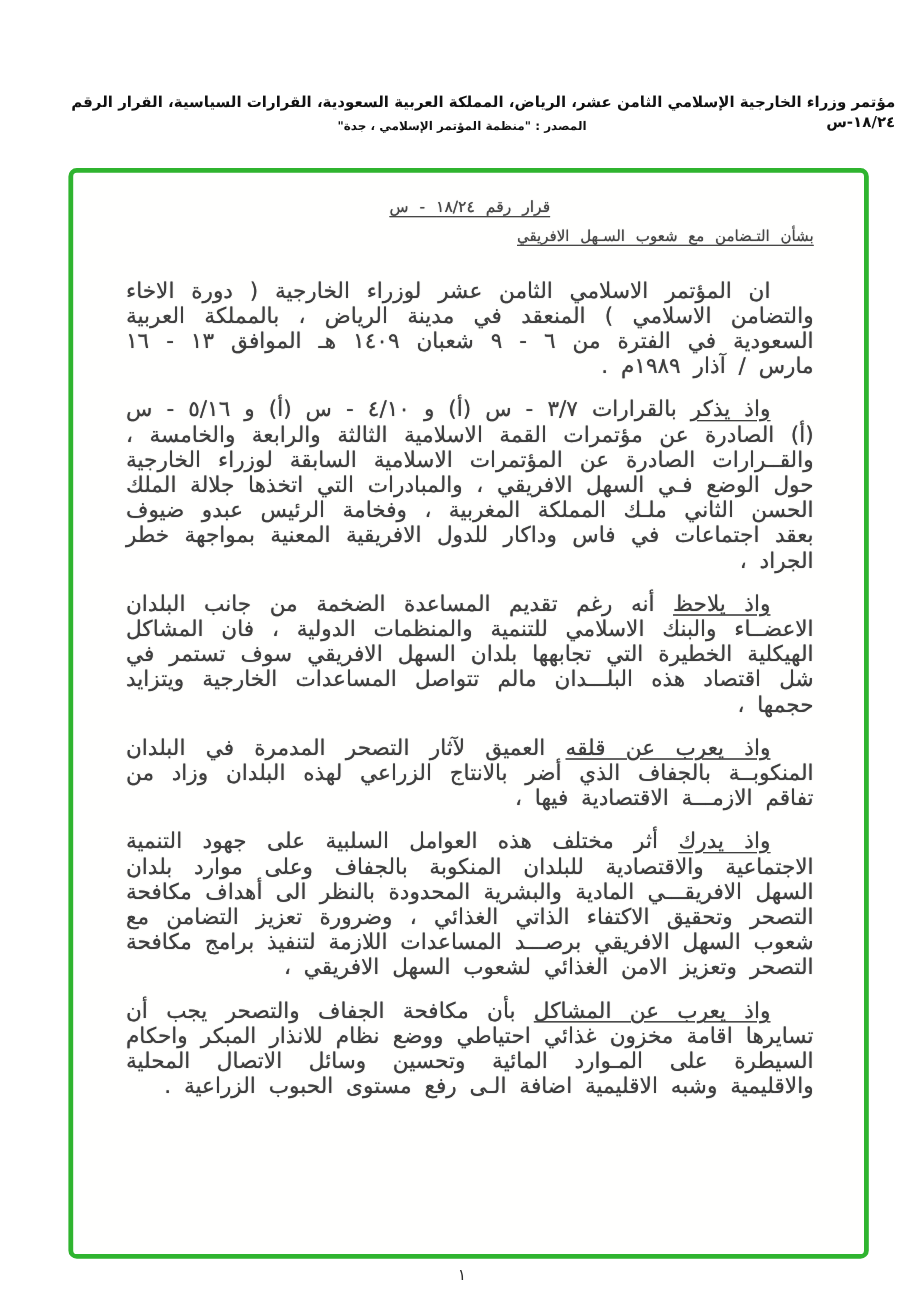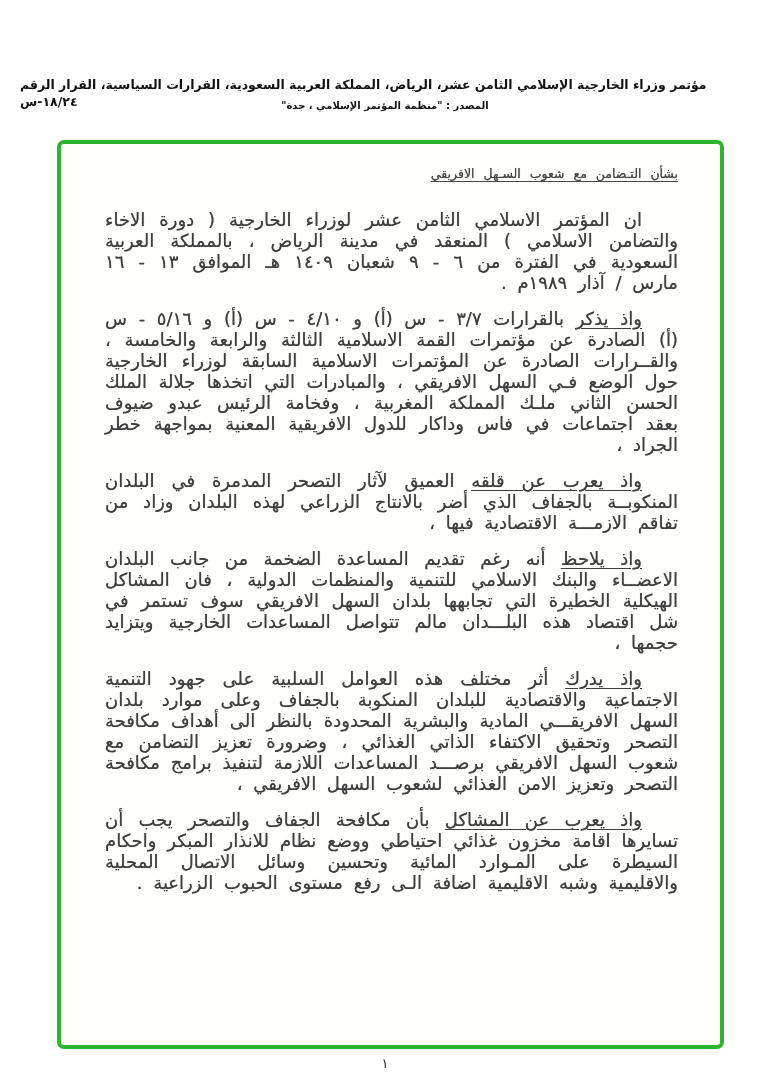--- a/index.html
+++ b/index.html
@@ -6,21 +6,21 @@
   body {
     width: 770px; height: 1086px;
     background: #ffffff;
     font-family: "DejaVu Sans", sans-serif;
     direction: rtl;
     position: relative;
     overflow: hidden;
   }
   .page-header {
     position: absolute; top: 76px; right: 24px; left: 20px;
-    text-align: left;
+    text-align: right;
     font-size: 12.5px; font-weight: bold; color: #121212;
     line-height: 17px;
   }
   .source-line {
     position: absolute; top: 100px; right: 0; left: 0;
     text-align: center;
     font-size: 10px; font-weight: bold; color: #121212;
   }
   .doc-frame {
     position: absolute; top: 140px; left: 57px;
@@ -74,28 +74,29 @@
 </head>
 <body>
 
 <div class="page-header">مؤتمر وزراء الخارجية الإسلامي الثامن عشر، الرياض، المملكة العربية السعودية، القرارات السياسية، القرار الرقم ١٨/٢٤-س</div>
 
 <div class="source-line">المصدر :  "منظمة المؤتمر الإسلامي ، جدة"</div>
 
 <div class="doc-frame">
   <div class="doc-inner">
 
+    <p class="doc-title">قرار رقم ١٨/٢٤ - س</p>
 
     <p class="doc-subtitle">بشأن التـضامن مع شعوب السـهل الافريقي</p>
 
     <div class="doc-body">
       <p class="para"><span class="lead"></span><span>ان المؤتمر الاسلامي الثامن عشر لوزراء الخارجية ( دورة الاخاء والتضامن الاسلامي ) المنعقد في مدينة الرياض ، بالمملكة العربية السعودية في الفترة من ٦ - ٩ شعبان ١٤٠٩ هـ الموافق ١٣ - ١٦ مارس / آذار ١٩٨٩م .</span></p>
       <p class="para"><span class="lead">واذ يذكر</span><span> بالقرارات ٣/٧ - س (أ) و ٤/١٠ - س (أ) و ٥/١٦ - س (أ) الصادرة عن مؤتمرات القمة الاسلامية الثالثة والرابعة والخامسة ، والقــرارات الصادرة عن المؤتمرات الاسلامية السابقة لوزراء الخارجية حول الوضع فـي السهل الافريقي ، والمبادرات التي اتخذها جلالة الملك الحسن الثاني ملـك المملكة المغربية ، وفخامة الرئيس عبدو ضيوف بعقد اجتماعات في فاس وداكار للدول الافريقية المعنية بمواجهة خطر الجراد ،</span></p>
+      <p class="para"><span class="lead">واذ يلاحظ</span><span> أنه رغم تقديم المساعدة الضخمة من جانب البلدان الاعضــاء والبنك الاسلامي للتنمية والمنظمات الدولية ، فان المشاكل الهيكلية الخطيرة التي تجابهها بلدان السهل الافريقي سوف تستمر في شل اقتصاد هذه البلـــدان مالم تتواصل المساعدات الخارجية ويتزايد حجمها ،</span></p>
       <p class="para"><span class="lead">واذ يعرب عن قلقه</span><span> العميق لآثار التصحر المدمرة في البلدان المنكوبــة بالجفاف الذي أضر بالانتاج الزراعي لهذه البلدان وزاد من تفاقم الازمـــة الاقتصادية فيها ،</span></p>
-      <p class="para"><span class="lead">واذ يلاحظ</span><span> أنه رغم تقديم المساعدة الضخمة من جانب البلدان الاعضــاء والبنك الاسلامي للتنمية والمنظمات الدولية ، فان المشاكل الهيكلية الخطيرة التي تجابهها بلدان السهل الافريقي سوف تستمر في شل اقتصاد هذه البلـــدان مالم تتواصل المساعدات الخارجية ويتزايد حجمها ،</span></p>
       <p class="para"><span class="lead">واذ يدرك</span><span> أثر مختلف هذه العوامل السلبية على جهود التنمية الاجتماعية والاقتصادية للبلدان المنكوبة بالجفاف وعلى موارد بلدان السهل الافريقـــي المادية والبشرية المحدودة بالنظر الى أهداف مكافحة التصحر وتحقيق الاكتفاء الذاتي الغذائي ، وضرورة تعزيز التضامن مع شعوب السهل الافريقي برصـــد المساعدات اللازمة لتنفيذ برامج مكافحة التصحر وتعزيز الامن الغذائي لشعوب السهل الافريقي ،</span></p>
       <p class="para"><span class="lead">واذ يعرب عن المشاكل</span><span> بأن مكافحة الجفاف والتصحر يجب أن تسايرها اقامة مخزون غذائي احتياطي ووضع نظام للانذار المبكر واحكام السيطرة على المـوارد المائية وتحسين وسائل الاتصال المحلية والاقليمية وشبه الاقليمية اضافة الـى رفع مستوى الحبوب الزراعية .</span></p>
     </div>
 
   </div>
 </div>
 
 <div class="page-number">١</div>
 
 </body></html>

